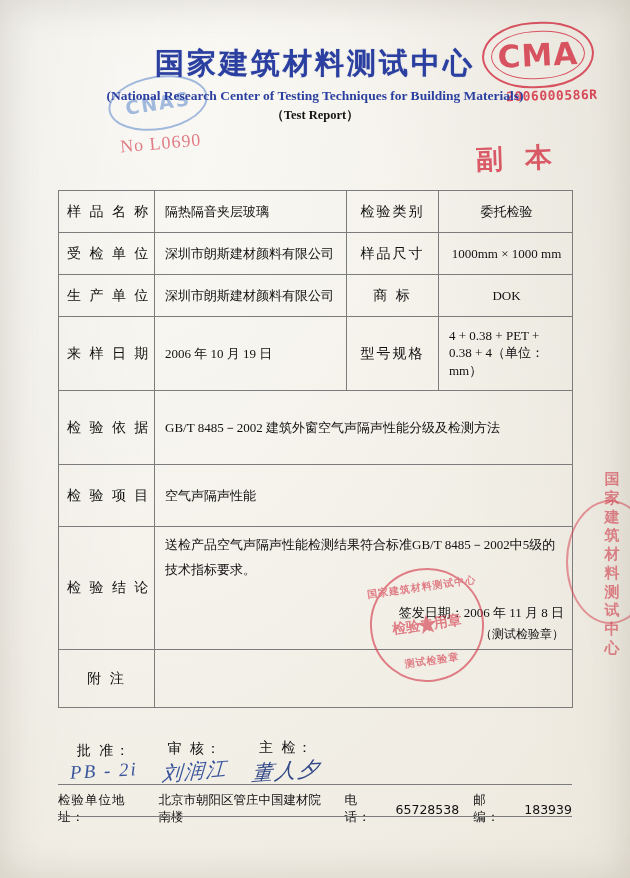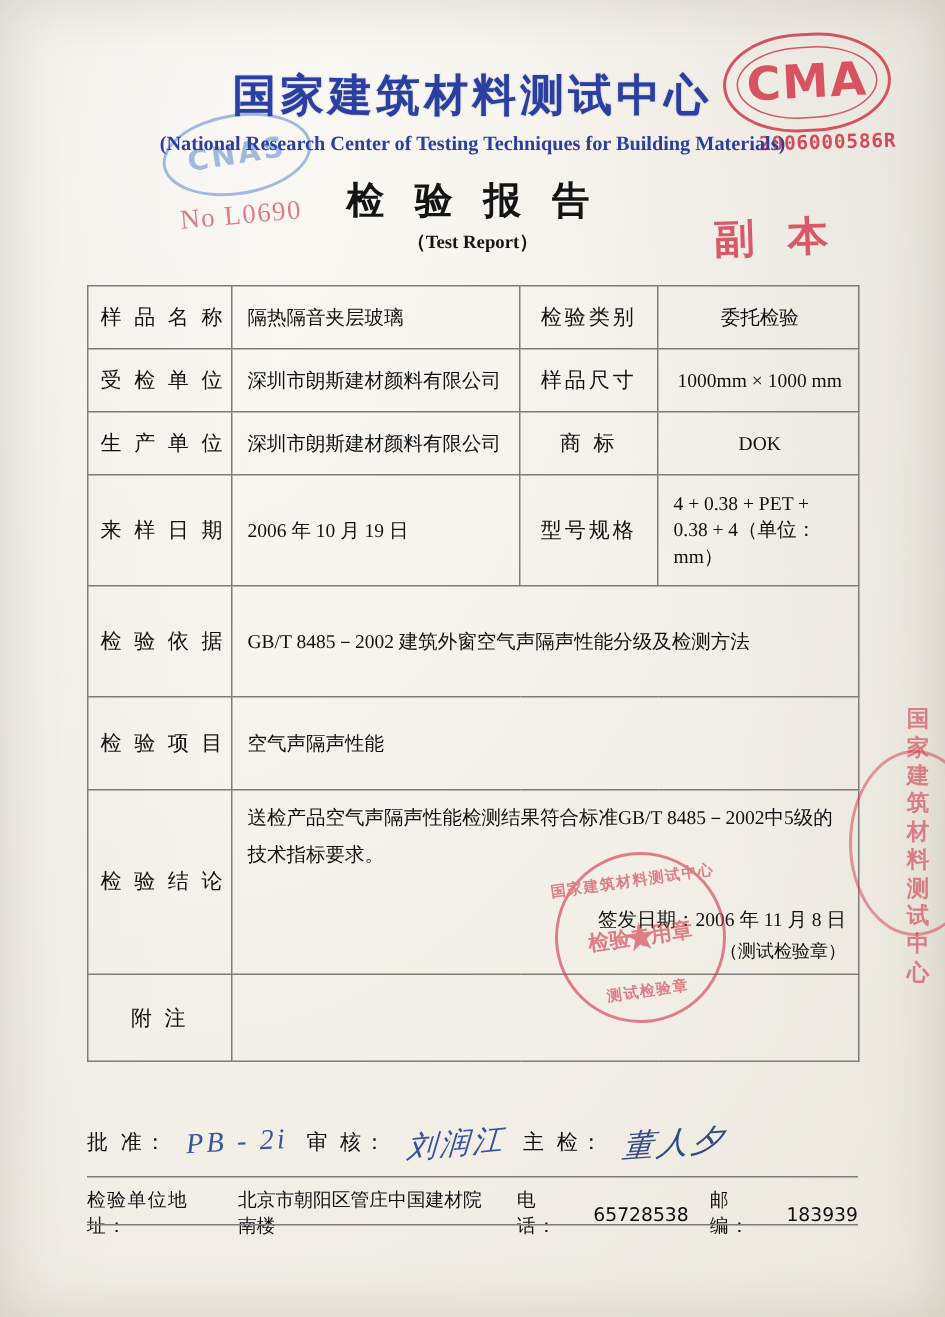--- a/index.html
+++ b/index.html
@@ -181,21 +181,21 @@
   .sign-line .seal-note{font-size:12px;display:block;margin-top:4px;}
   
   .sig-row{
     position:absolute;left:58px;right:58px;top:740px;
     height:44px;
     display:flex;align-items:center;
     font-family:"DejaVu Sans", sans-serif;font-size:14px;letter-spacing:2px;
     color:#111;
     border-bottom:1px solid #7c7c7c;
   }
-  .sig-cell{display:flex;align-items:center;}
+  .sig-cell{display:flex;align-items:center;flex-direction:column;}
   .handwrite{
     font-family:"Liberation Serif", serif;
     color:#1a3a8f;font-size:19px;font-style:italic;
     margin:0 12px;opacity:.85;
     transform:rotate(-3deg);
     white-space:nowrap;
   }
   .handwrite.k2{transform:rotate(-5deg) skewX(-8deg);font-size:20px;}
   .handwrite.k3{transform:rotate(-4deg) skewX(-10deg);font-size:21px;color:#142e78;}
   
@@ -225,21 +225,20 @@
     <span>CMA</span>
   </div>
   <div class="stamp-number">2006000586R</div>
   <div class="stamp-cnas">CNAS</div>
   <div class="stamp-no">No L0690</div>
   <div class="stamp-fuben">副本</div>
 
   <div class="title-zone">
     <div class="main-title">国家建筑材料测试中心</div>
     <div class="sub-title">(National Research Center of Testing Techniques for Building Materials)</div>
-    <div class="report-title">检 验 报 告</div>
     <div class="report-title-en">（Test Report）</div>
   </div>
 
 
   <table>
     <colgroup>
       <col style="width:96px">
         <col style="width:192px">
         <col style="width:92px">
         <col style="width:134px">

